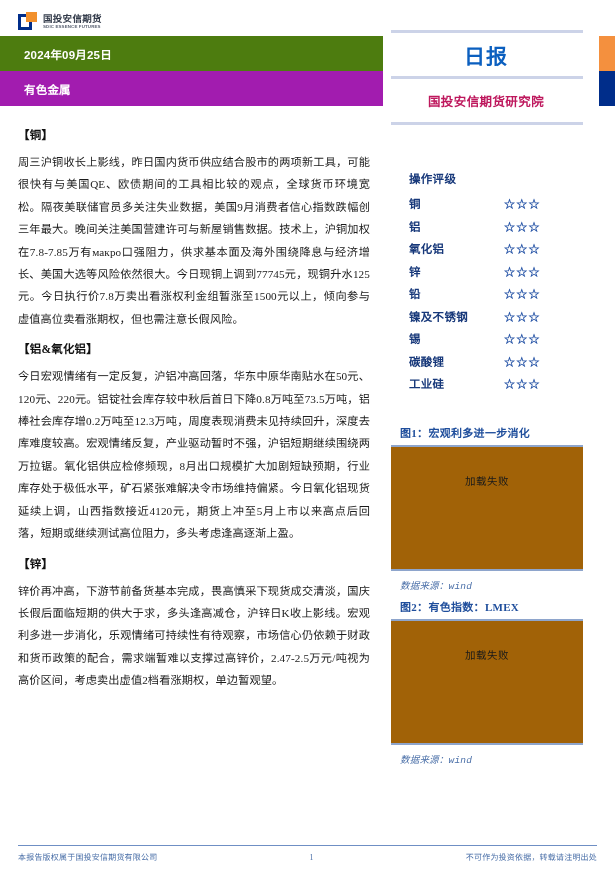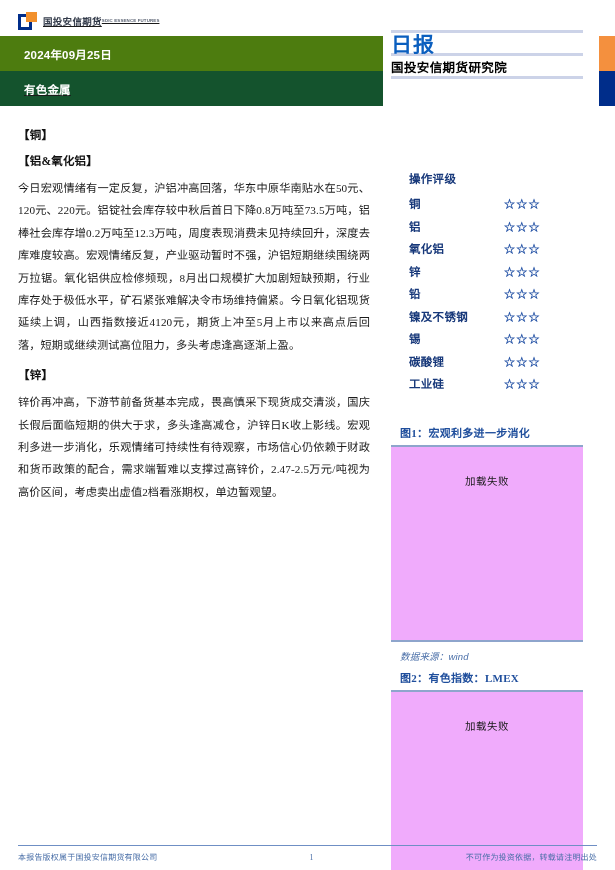--- a/index.html
+++ b/index.html
@@ -41,22 +41,22 @@
     box-sizing: border-box;
   }
   .logo-mark .sq-orange {
     position: absolute;
     left: 8px; top: 0;
     width: 11px; height: 10px;
     background: #f2902c;
   }
   .logo-text {
     display: flex;
+    flex-direction: column;
     line-height: 1;
-    text-decoration: underline;
   }
   .logo-cn {
     font-family: "Liberation Sans", sans-serif;
     font-size: 9.5px;
     font-weight: bold;
     color: #333b4a;
     letter-spacing: 0.3px;
   }
   .logo-en {
     font-family: "Liberation Sans", sans-serif;
@@ -70,21 +70,21 @@
   
   .bar {
     position: absolute;
     left: 0;
     width: 383px;
     height: 35px;
     display: flex;
     align-items: center;
   }
   .bar-orange { top: 36px; background: #4d7c0f; }
-  .bar-navy   { top: 71px; background: #14532d; text-decoration: underline; }
+  .bar-navy   { top: 71px; background: #a21caf; }
   .bar-label {
     margin-left: 24px;
     color: #ffffff;
     font-family: "Liberation Sans", sans-serif;
     font-size: 11.5px;
     font-weight: bold;
     letter-spacing: 0.2px;
   }
 
   
@@ -103,39 +103,39 @@
     left: 391px;
     top: 30px;
     width: 192px;
   }
   .hdr-rule {
     height: 3px;
     background: #ccd3e8;
     width: 100%;
   }
   .hdr-row {
-    height: 20px;
+    height: 43px;
     display: flex;
     align-items: center;
-    justify-content: flex-start;
+    justify-content: center;
     padding-right: 2px;
     box-sizing: border-box;
   }
   .hdr-title {
     font-family: "Liberation Sans", sans-serif;
     font-size: 21px;
     font-weight: bold;
     color: #0b5fbf;
     letter-spacing: 1px;
   }
   .hdr-sub {
     font-family: "Liberation Sans", sans-serif;
     font-size: 12.5px;
     font-weight: bold;
-    color: #000000;
+    color: #be185d;
     letter-spacing: 0.4px;
   }
 
   
   .body-col {
     position: absolute;
     left: 18px;
     top: 126px;
     width: 352px;
   }
@@ -203,42 +203,42 @@
     color: #1f4e9c;
     padding: 0 0 5px 9px;
     letter-spacing: 0.3px;
   }
   .fig-rule-top {
     height: 2px;
     background: #8ea5cc;
     width: 100%;
   }
   .fig-body {
-    height: 193px;
+    height: 122px;
     position: relative;
-    background: #f0abfc;
+    background: #a16207;
   }
   .fig-placeholder {
     position: absolute;
     top: 26px;
     left: 0;
     right: 0;
     text-align: center;
     font-family: "Liberation Serif", serif;
     font-size: 10.5px;
     color: #1a1a1a;
     letter-spacing: 0.5px;
   }
   .fig-rule-bot {
     height: 2px;
     background: #8ea5cc;
     width: 100%;
   }
   .fig-src {
-    font-family: Liberation Sans, sans-serif;
+    font-family: Liberation Mono, monospace;
     font-style: italic;
     font-size: 9.5px;
     color: #4a6fa8;
     padding: 7px 0 0 9px;
     letter-spacing: 0.2px;
   }
 
   
   .footer {
     position: absolute;
@@ -300,20 +300,21 @@
   <div class="hdr-row">
     <span class="hdr-sub">国投安信期货研究院</span>
   </div>
   <div class="hdr-rule"></div>
 </div>
 
 <div class="body-col">
 
   <div class="sec-block">
     <p class="sec-title">【铜】</p>
+    <p class="sec-body">周三沪铜收长上影线，昨日国内货币供应结合股市的两项新工具，可能很快有与美国QE、欧债期间的工具相比较的观点，全球货币环境宽松。隔夜美联储官员多关注失业数据，美国9月消费者信心指数跌幅创三年最大。晚间关注美国营建许可与新屋销售数据。技术上，沪铜加权在7.8-7.85万有макро口强阻力，供求基本面及海外围绕降息与经济增长、美国大选等风险依然很大。今日现铜上调到77745元，现铜升水125元。今日执行价7.8万卖出看涨权利金组暂涨至1500元以上，倾向参与虚值高位卖看涨期权，但也需注意长假风险。</p>
   </div>
 
   <div class="sec-block">
     <p class="sec-title">【铝&amp;氧化铝】</p>
     <p class="sec-body">今日宏观情绪有一定反复，沪铝冲高回落，华东中原华南贴水在50元、120元、220元。铝锭社会库存较中秋后首日下降0.8万吨至73.5万吨，铝棒社会库存增0.2万吨至12.3万吨，周度表现消费未见持续回升，深度去库难度较高。宏观情绪反复，产业驱动暂时不强，沪铝短期继续围绕两万拉锯。氧化铝供应检修频现，8月出口规模扩大加剧短缺预期，行业库存处于极低水平，矿石紧张难解决令市场维持偏紧。今日氧化铝现货延续上调，山西指数接近4120元，期货上冲至5月上市以来高点后回落，短期或继续测试高位阻力，多头考虑逢高逐渐上盈。</p>
   </div>
 
   <div class="sec-block">
     <p class="sec-title">【锌】</p>
     <p class="sec-body">锌价再冲高，下游节前备货基本完成，畏高慎采下现货成交清淡，国庆长假后面临短期的供大于求，多头逢高减仓，沪锌日K收上影线。宏观利多进一步消化，乐观情绪可持续性有待观察，市场信心仍依赖于财政和货币政策的配合，需求端暂难以支撑过高锌价，2.47-2.5万元/吨视为高价区间，考虑卖出虚值2档看涨期权，单边暂观望。</p>

